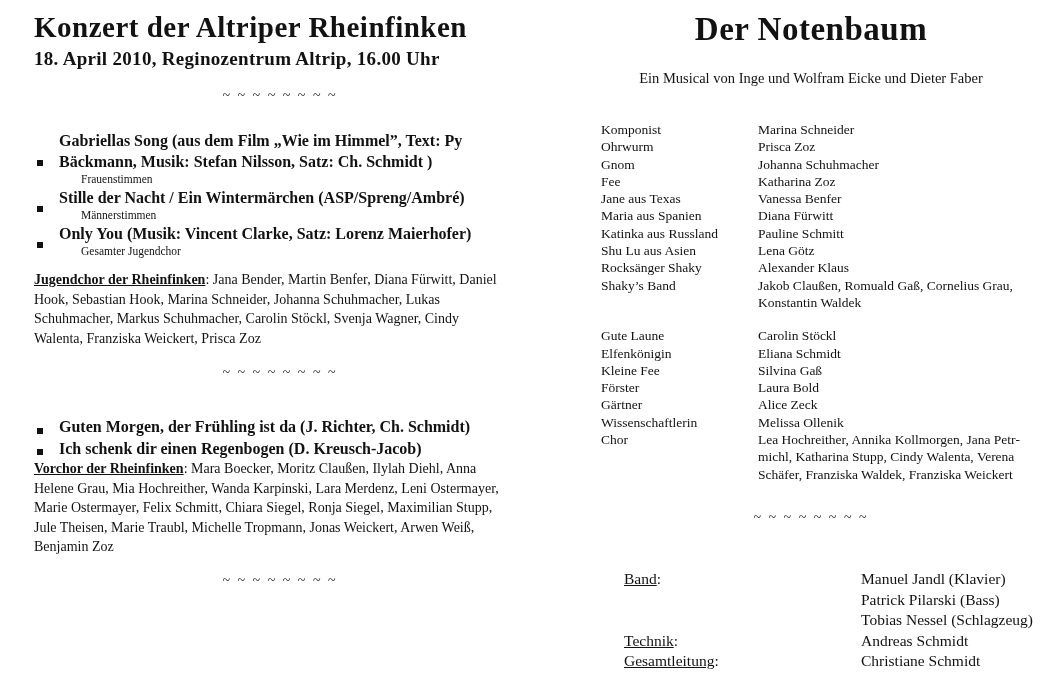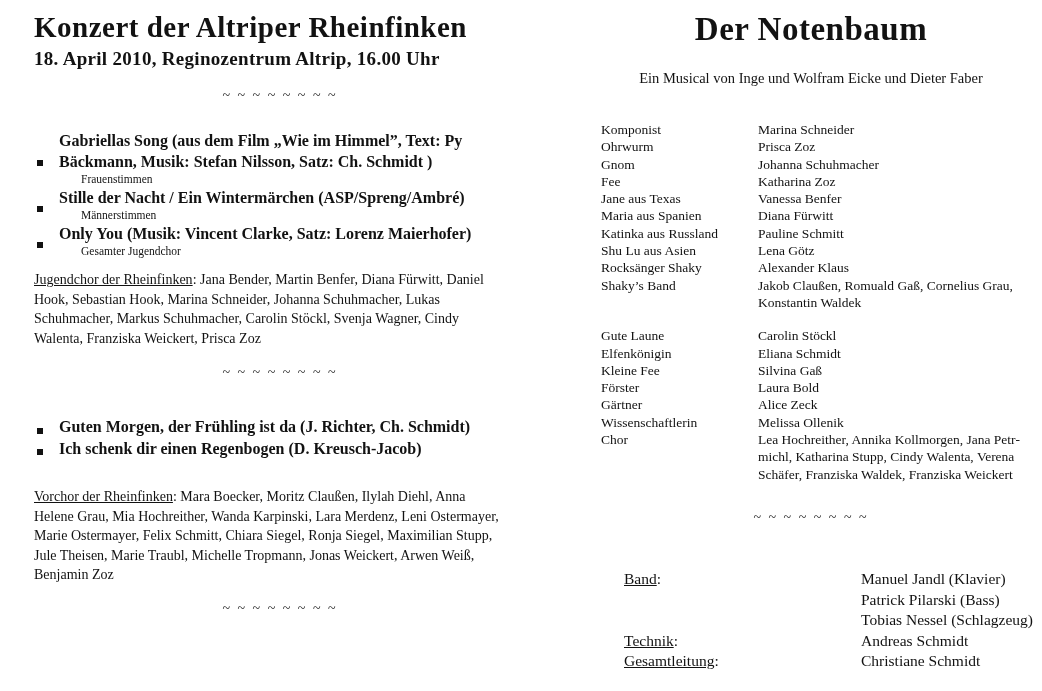--- a/index.html
+++ b/index.html
@@ -27,22 +27,22 @@
   .bullet {
     width: 6px; height: 6px; background: #121212;
     margin: 8px 16px 0 3px; flex: 0 0 6px;
   }
   .song { font-size: 16px; font-weight: bold; line-height: 21px; width: 452px; }
   .song-sub { font-size: 11.5px; font-weight: normal; line-height: 15px; padding-left: 22px; }
   ul.program.second .song { line-height: 21.5px; }
 
   p.choir { font-size: 14px; line-height: 19.5px; width: 468px; }
   p.choir-1 { margin-top: 11px; }
-  p.choir-2 { margin-top: 28px; }
-  .choir-label { font-weight: normal; text-decoration: underline; }
+  p.choir-2 { margin-top: 0; }
+  .choir-label { font-weight: bold; text-decoration: underline; }
 
   
   .r-title { font-size: 33px; font-weight: bold; text-align: center; line-height: 42px; letter-spacing: 0.5px; }
   .r-subtitle { font-size: 14.5px; text-align: center; margin-top: 19px; line-height: 19px; }
 
   .cast { margin-top: 33px; padding-left: 33px; }
   .cast-row { display: flex; }
   .cast-role  { flex: 0 0 157px; font-size: 13.5px; line-height: 17.3px; }
   .cast-actor { flex: 1 1 auto; font-size: 13.5px; line-height: 17.3px; max-width: 296px; }
   .cast-gap { height: 16px; }

